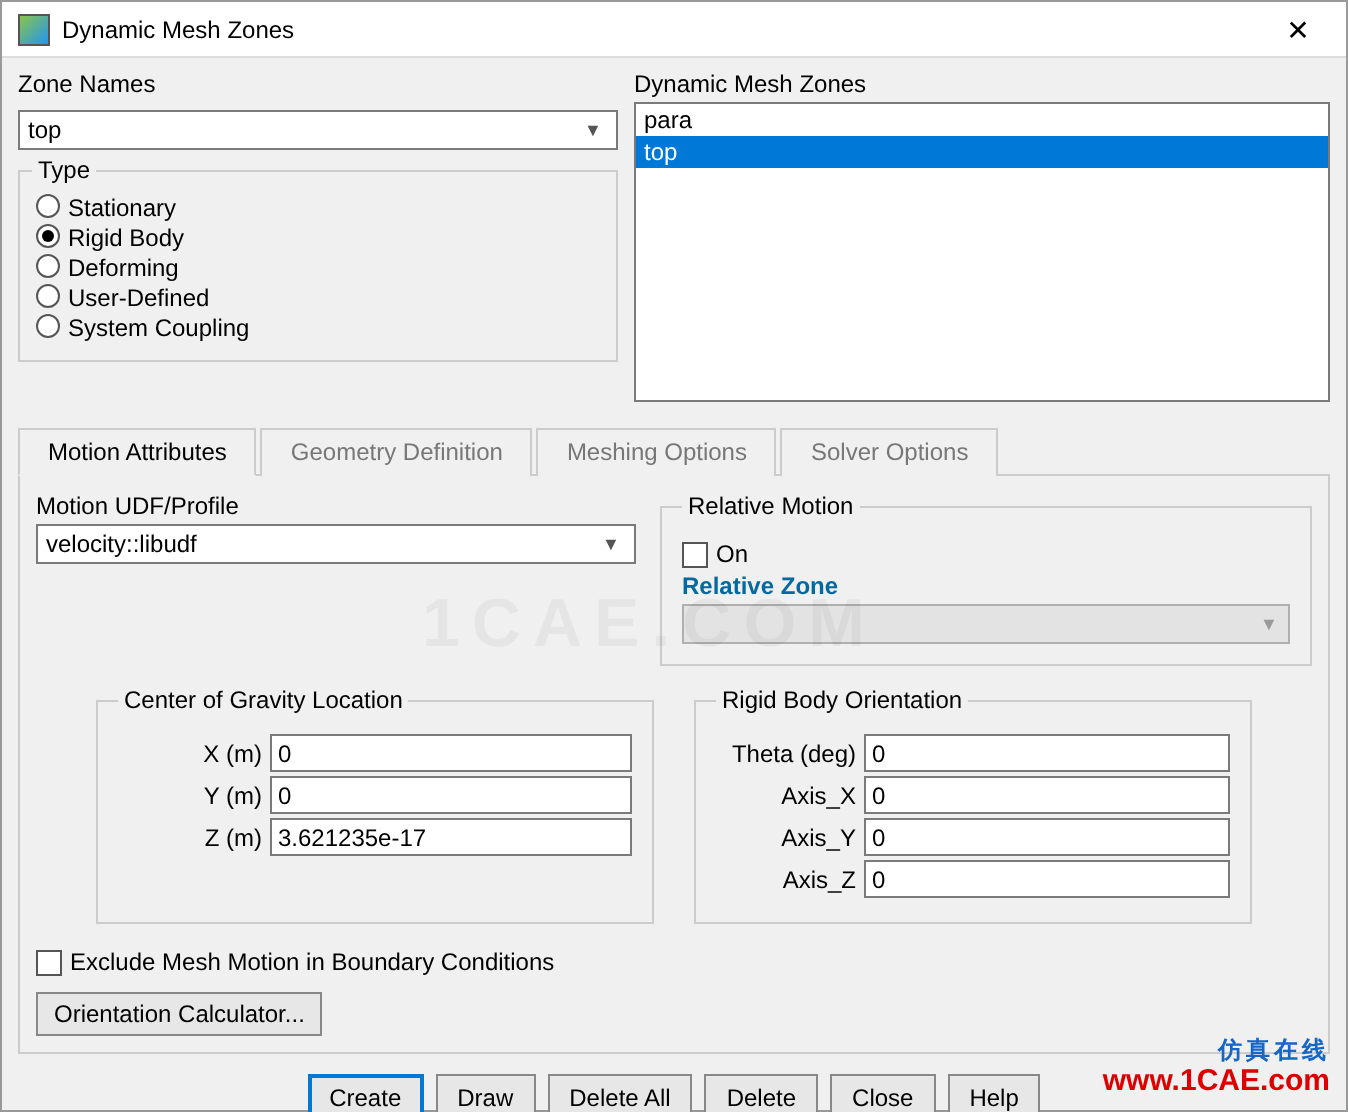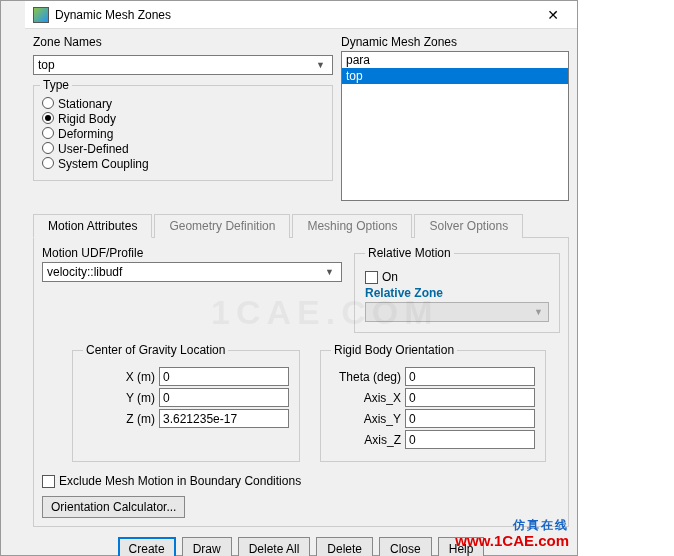--- a/index.html
+++ b/index.html
@@ -1,17 +1,17 @@
 <!DOCTYPE html>
 <html><head>
 <meta charset="utf-8">
 <style>
   * { box-sizing: border-box; font-family: 'SimSun', 'MS Sans Serif', sans-serif; font-size: 12px; }
   body { margin: 0; background: #fff; }
-  .window { width: 578px; height: 556px; background: #f0f0f0; border: 1px solid #999; position: relative; padding-left: 24px; }
+  .window { width: 674px; height: 556px; background: #f0f0f0; border: 1px solid #999; position: relative; }
   .titlebar { height: 28px; background: #fff; border-bottom: 1px solid #ddd; display: flex; align-items: center; padding: 0 8px; }
   .titlebar-icon { width: 16px; height: 16px; background: linear-gradient(135deg,#8bc34a,#2196f3); margin-right: 6px; border:1px solid #555;}
   .titlebar-title { flex: 1; }
   .titlebar-close { width: 32px; height: 22px; display:flex; align-items:center; justify-content:center; cursor:pointer; font-size:14px;}
   .body { padding: 6px 8px 4px 8px; }
   .top-row { display: flex; gap: 8px; }
   .group { position: relative; border: 1px solid #ccc; padding: 10px 8px 8px 8px; margin-top: 4px; }
   .group-title { position: absolute; top: -8px; left: 6px; background: #f0f0f0; padding: 0 3px; color: #000; }
   .zone-left { flex: 0 0 300px; display:flex; flex-direction:column; gap:4px; }
   .zone-right { flex: 1; display:flex; flex-direction:column; }

